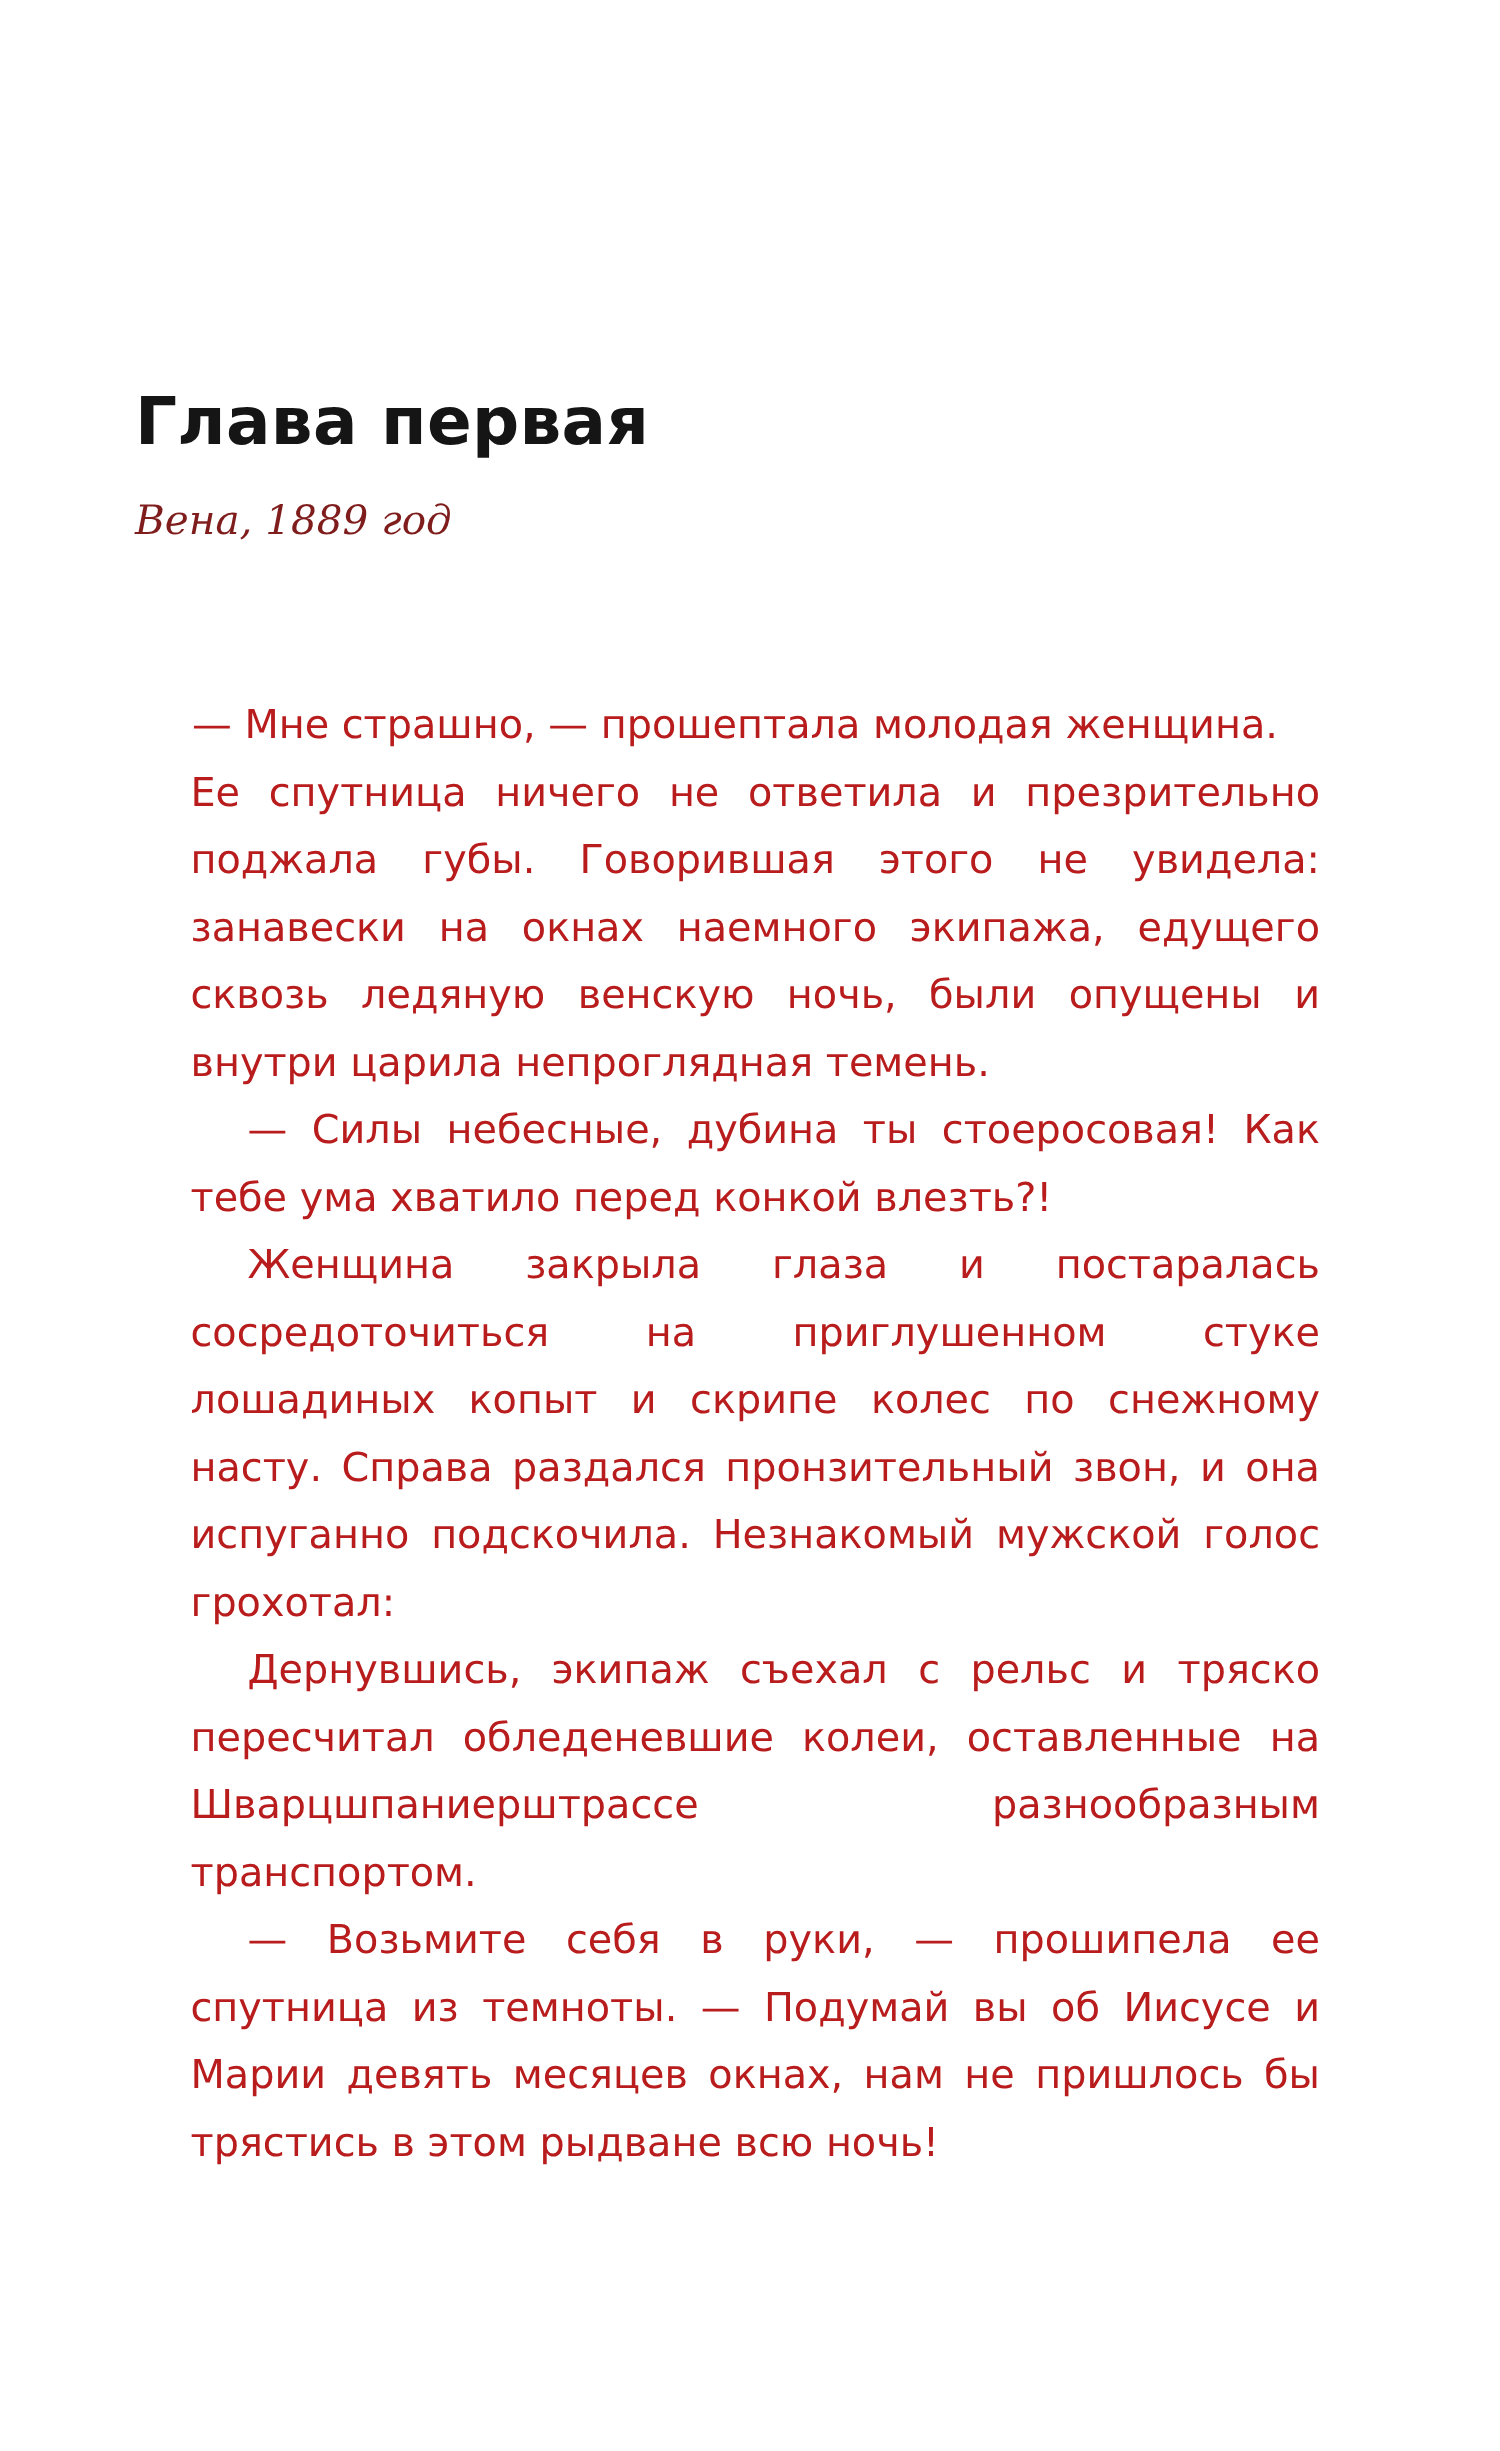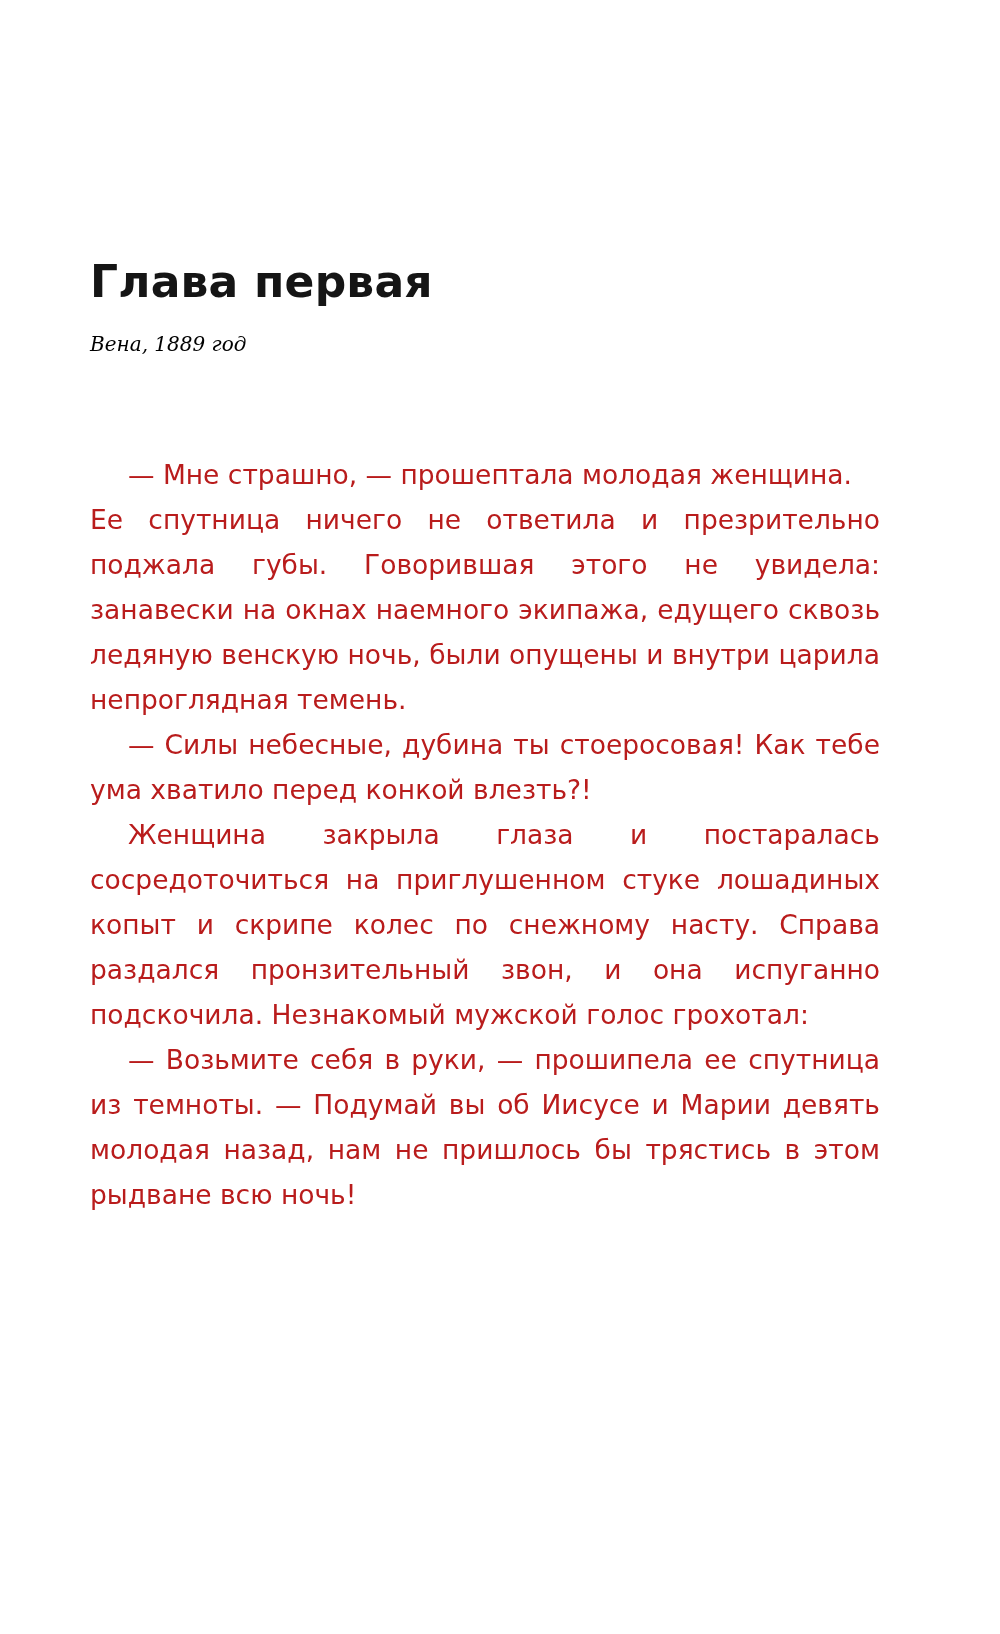--- a/index.html
+++ b/index.html
@@ -34,55 +34,57 @@
     font-size: 44px;
     line-height: 1.1;
     letter-spacing: 0.2px;
     color: #151515;
     margin: 0 0 26px 0;
   }
   .chapter-subtitle {
     font-family: "DejaVu Serif", serif;
     font-style: italic;
     font-weight: 400;
-    font-size: 20px;
+    font-size: 27px;
     line-height: 1.2;
-    color: #000000;
+    color: #7f1d1d;
     margin: 0;
   }
   .body-text {
     margin-top: 96px;
   }
   .para {
     font-family: "DejaVu Sans", sans-serif;
     font-size: 26.5px;
     line-height: 45px;
     text-align: justify;
     text-justify: inter-word;
     color: #b91c1c;
     margin: 0;
     text-indent: 38px;
     hyphens: manual;
   }
   .para + .para {
     margin-top: 0;
+    margin-left: 37px;
   }
   .para.no-indent {
     text-indent: 0;
   }
 </style>
 </head>
 <body>
 
 <div class="page">
   <div class="content">
     <h1 class="chapter-title">Глава первая</h1>
     <p class="chapter-subtitle">Вена, 1889 год</p>
 
     <div class="body-text">
       <p class="para">— Мне страшно, — прошептала молодая женщина.</p>
       <p class="para no-indent">Ее спутница ничего не ответила и презрительно поджала губы. Говорившая этого не увидела: занавески на окнах наемного экипажа, едущего сквозь ледяную венскую ночь, были опущены и внутри царила непроглядная темень.</p>
       <p class="para">— Силы небесные, дубина ты стоеросовая! Как тебе ума хватило перед конкой влезть?!</p>
       <p class="para">Женщина закрыла глаза и постаралась сосредоточиться на приглушенном стуке лошадиных копыт и скрипе колес по снежному насту. Справа раздался пронзительный звон, и она испуганно подскочила. Незнакомый мужской голос грохотал:</p>
-      <p class="para">— Возьмите себя в руки, — прошипела ее спутница из темноты. — Подумай вы об Иисусе и Марии девять молодая назад, нам не пришлось бы трястись в этом рыдване всю ночь!</p>
+      <p class="para">Дернувшись, экипаж съехал с рельс и тряско пересчитал обледеневшие колеи, оставленные на Шварцшпаниерштрассе разнообразным транспортом.</p>
+      <p class="para">— Возьмите себя в руки, — прошипела ее спутница из темноты. — Подумай вы об Иисусе и Марии девять месяцев окнах, нам не пришлось бы трястись в этом рыдване всю ночь!</p>
     </div>
   </div>
 </div>
 
 </body></html>

